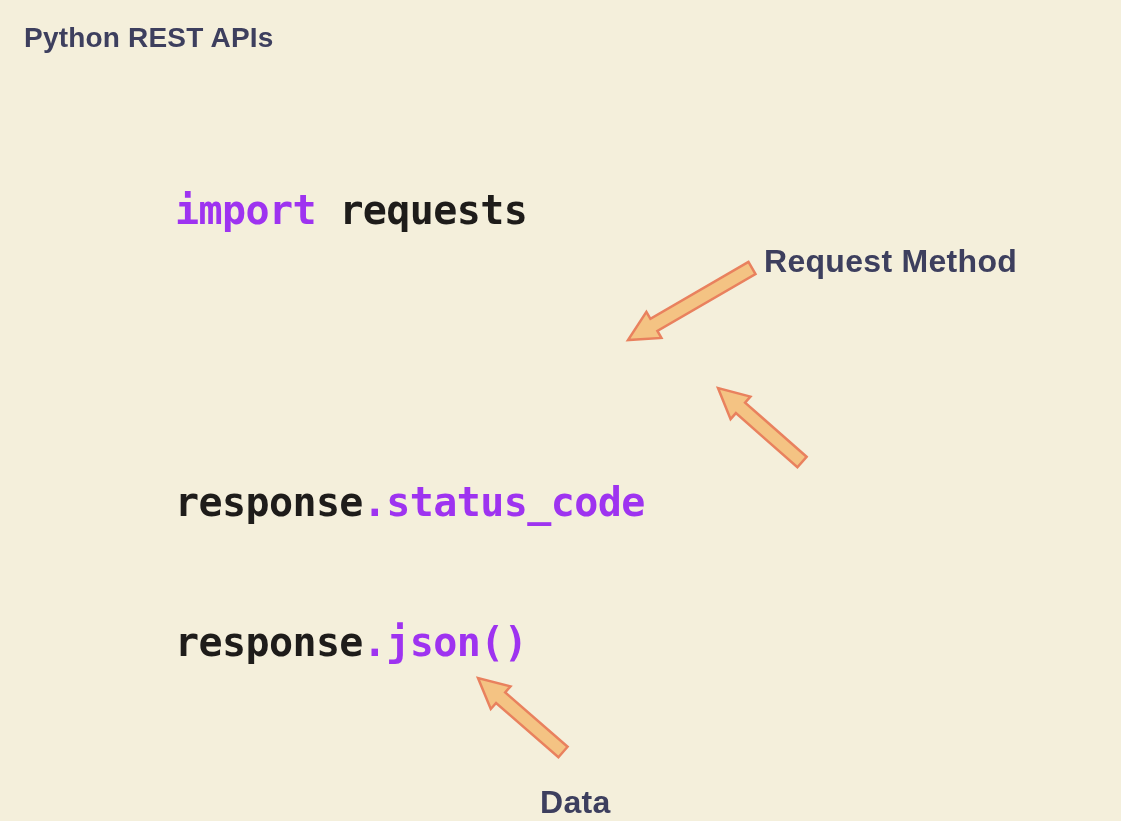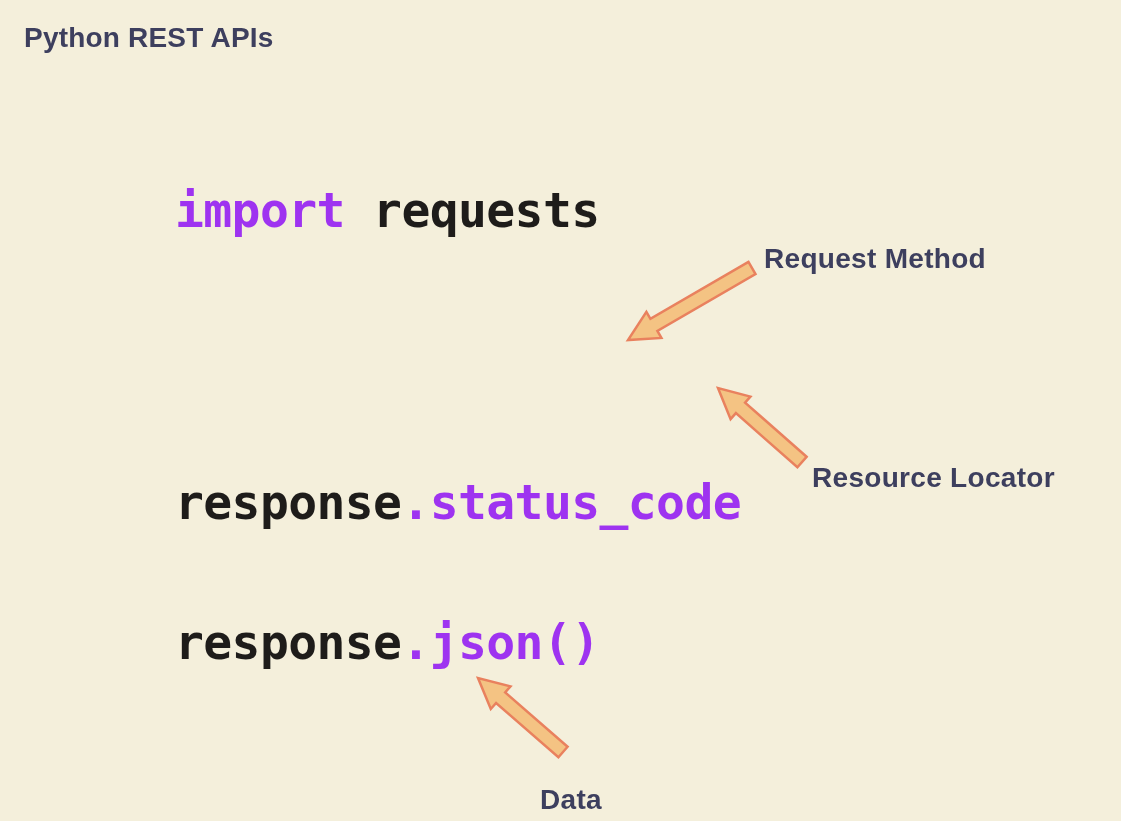--- a/index.html
+++ b/index.html
@@ -29,32 +29,32 @@
     font-weight: 700;
     letter-spacing: 0.2px;
     color: var(--heading);
   }
 
   .code-line {
     position: absolute;
     left: 175px;
     font-family: "DejaVu Sans Mono", "Liberation Mono", monospace;
     font-weight: 700;
-    font-size: 48px;
+    font-size: 40px;
     line-height: 40px;
     letter-spacing: -0.6px;
     white-space: pre;
     color: var(--code-text);
   }
   .code-line .plain  { color: var(--code-text); }
   .code-line .accent { color: var(--code-accent); }
 
   .annotation-label {
     position: absolute;
-    font-size: 28px;
+    font-size: 32px;
     font-weight: 700;
     letter-spacing: 0.3px;
     color: var(--heading);
     white-space: nowrap;
   }
 
   .arrow-layer {
     position: absolute; inset: 0;
     width: 1121px; height: 821px;
     pointer-events: none;
@@ -75,21 +75,20 @@
 
   <div class="code-line" style="top:190px"><span class="accent">import</span><span class="plain"> requests</span></div>
 
 
   <div class="code-line" style="top:482px"><span class="plain">response</span><span class="accent">.status_code</span></div>
 
   <div class="code-line" style="top:622px"><span class="plain">response</span><span class="accent">.json()</span></div>
 
   <div class="annotation-label" style="left:764px; top:243px">Request Method</div>
 
-  <div class="annotation-label" style="left:812px; top:462px">Resource Locator</div>
 
   <div class="annotation-label" style="left:540px; top:784px">Data</div>
 
   <svg class="arrow-layer" viewBox="0 0 1121 821">
     <polygon points="748.5,261.9 650.4,318.8 646.4,311.9 628,340 661.4,337.9 657.4,331 755.5,274.1"></polygon>
     <polygon points="806.6,456.8 745.1,402.6 750.4,396.6 718,388 730.6,419.1 735.9,413.1 797.4,467.3"></polygon>
     <polygon points="567.6,746.7 505.2,692.4 510.5,686.4 478,678 490.8,709 496.1,703 558.4,757.3"></polygon>
   </svg>
 
 </div>

